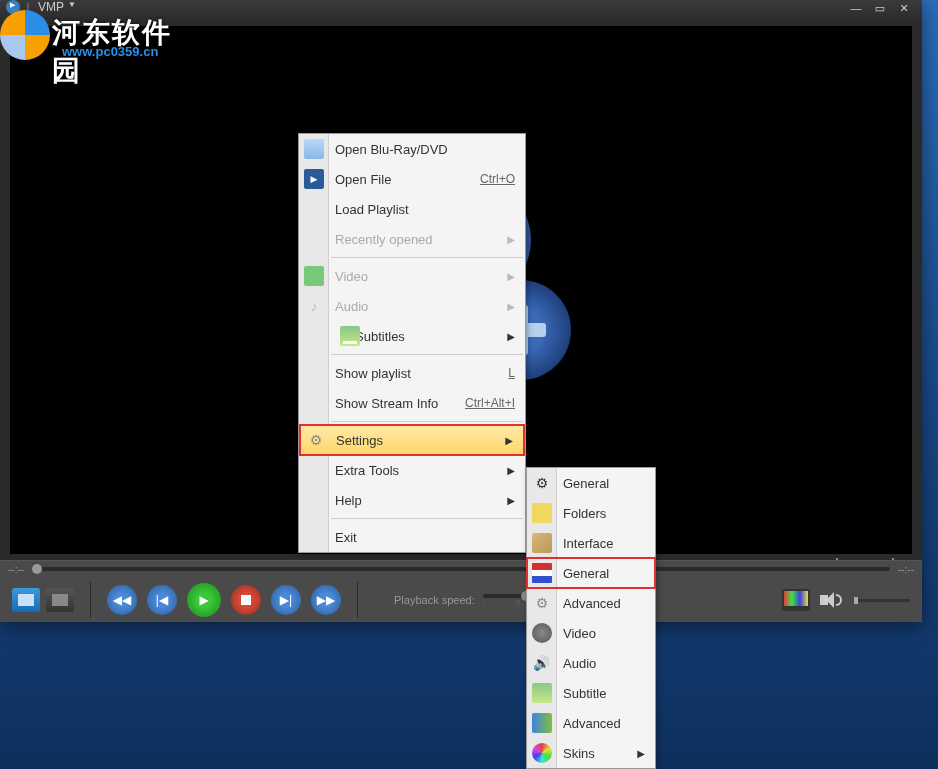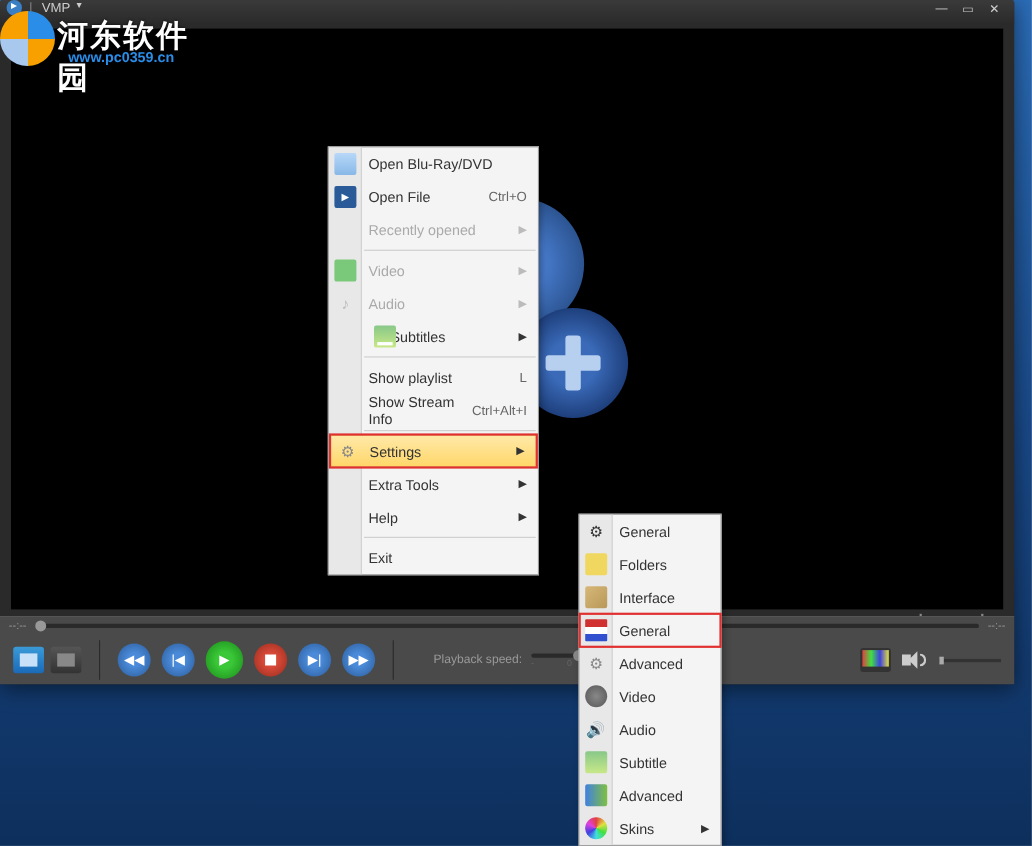--- a/index.html
+++ b/index.html
@@ -62,27 +62,27 @@
 .speaker-cone { position:absolute; left:6px; top:2px; width:0; height:0; border-top:8px solid transparent; border-bottom:8px solid transparent; border-right:8px solid #ccc; }
 .speaker-wave { position:absolute; left:16px; top:4px; width:6px; height:12px; border:2px solid #ccc; border-left:none; border-radius:0 10px 10px 0; }
 .vol-slider { width:56px; height:3px; background:#333; position:relative; }
 .vol-slider::after { content:""; position:absolute; left:0; top:-2px; width:4px; height:7px; background:#aaa; }
 
 .eq-icons { position:absolute; bottom:54px; right:18px; display:flex; gap:32px; }
 .eq-icon { width:20px; height:14px; display:flex; gap:2px; align-items:flex-end; }
 .eq-bar { width:2px; background:#888; }
 
 
-.context-menu { position: absolute; top: 133px; left: 298px; width: 192px; background: #f4f4f4; border: 1px solid #999; box-shadow: 2px 2px 6px rgba(0,0,0,0.3); z-index: 100; }
+.context-menu { position: absolute; top: 133px; left: 298px; width: 228px; background: #f4f4f4; border: 1px solid #999; box-shadow: 2px 2px 6px rgba(0,0,0,0.3); z-index: 100; }
 .menu-icon-col { position:absolute; left:0; top:0; bottom:0; width:30px; background:#e8e8e8; border-right:1px solid #d0d0d0; }
 .menu-item { height: 30px; display: flex; align-items: center; padding-left: 36px; padding-right: 10px; font-size: 13px; color: #333; position: relative; cursor: pointer; }
 .menu-item.disabled { color: #aaa; }
 .menu-item.highlighted { background: linear-gradient(180deg, #ffe9a8, #ffd76a); border: 1px solid #e0b030; margin: 0 1px; padding-left:35px; }
 .menu-item.boxed { outline: 2px solid #e03030; outline-offset: -1px; }
-.menu-shortcut { margin-left: auto; color: #666; font-size: 12px; }
+.menu-shortcut { margin-left: auto; color: #666; font-size: 12px; text-decoration: underline; }
 .menu-item.disabled .menu-shortcut { color:#bbb; }
 .menu-arrow { margin-left: auto; color: #333; font-size: 10px; }
 .menu-item.disabled .menu-arrow { color:#bbb; }
 .menu-sep { height: 1px; background: #ccc; margin: 3px 2px 3px 32px; }
 .menu-icon { position:absolute; left:5px; width:20px; height:20px; display:flex; align-items:center; justify-content:center; font-size:14px; }
 .mi-bluray { background:linear-gradient(180deg,#b8d8f8,#88b8e8); border-radius:2px; }
 .mi-file { background:#2a5a98; border-radius:2px; color:#fff; font-size:9px; }
 .mi-video { background:#7ac87a; border-radius:2px; }
 .mi-audio { color:#bbb; }
 .mi-sub { background:linear-gradient(180deg,#88c888,#c8e888); border-radius:2px; position:relative; }
@@ -205,20 +205,23 @@
   <div class="menu-icon-col"></div>
   <div class="menu-item">
     <div class="menu-icon mi-bluray"></div>
     <span>Open Blu-Ray/DVD</span>
   </div>
   <div class="menu-item">
     <div class="menu-icon mi-file">▶</div>
     <span>Open File</span>
     <span class="menu-shortcut">Ctrl+O</span>
   </div>
+  <div class="menu-item">
+    <span>Load Playlist</span>
+  </div>
   <div class="menu-item disabled">
     <span>Recently opened</span>
     <span class="menu-arrow">▶</span>
   </div>
   <div class="menu-sep"></div>
   <div class="menu-item disabled">
     <div class="menu-icon mi-video"></div>
     <span>Video</span>
     <span class="menu-arrow">▶</span>
   </div>

